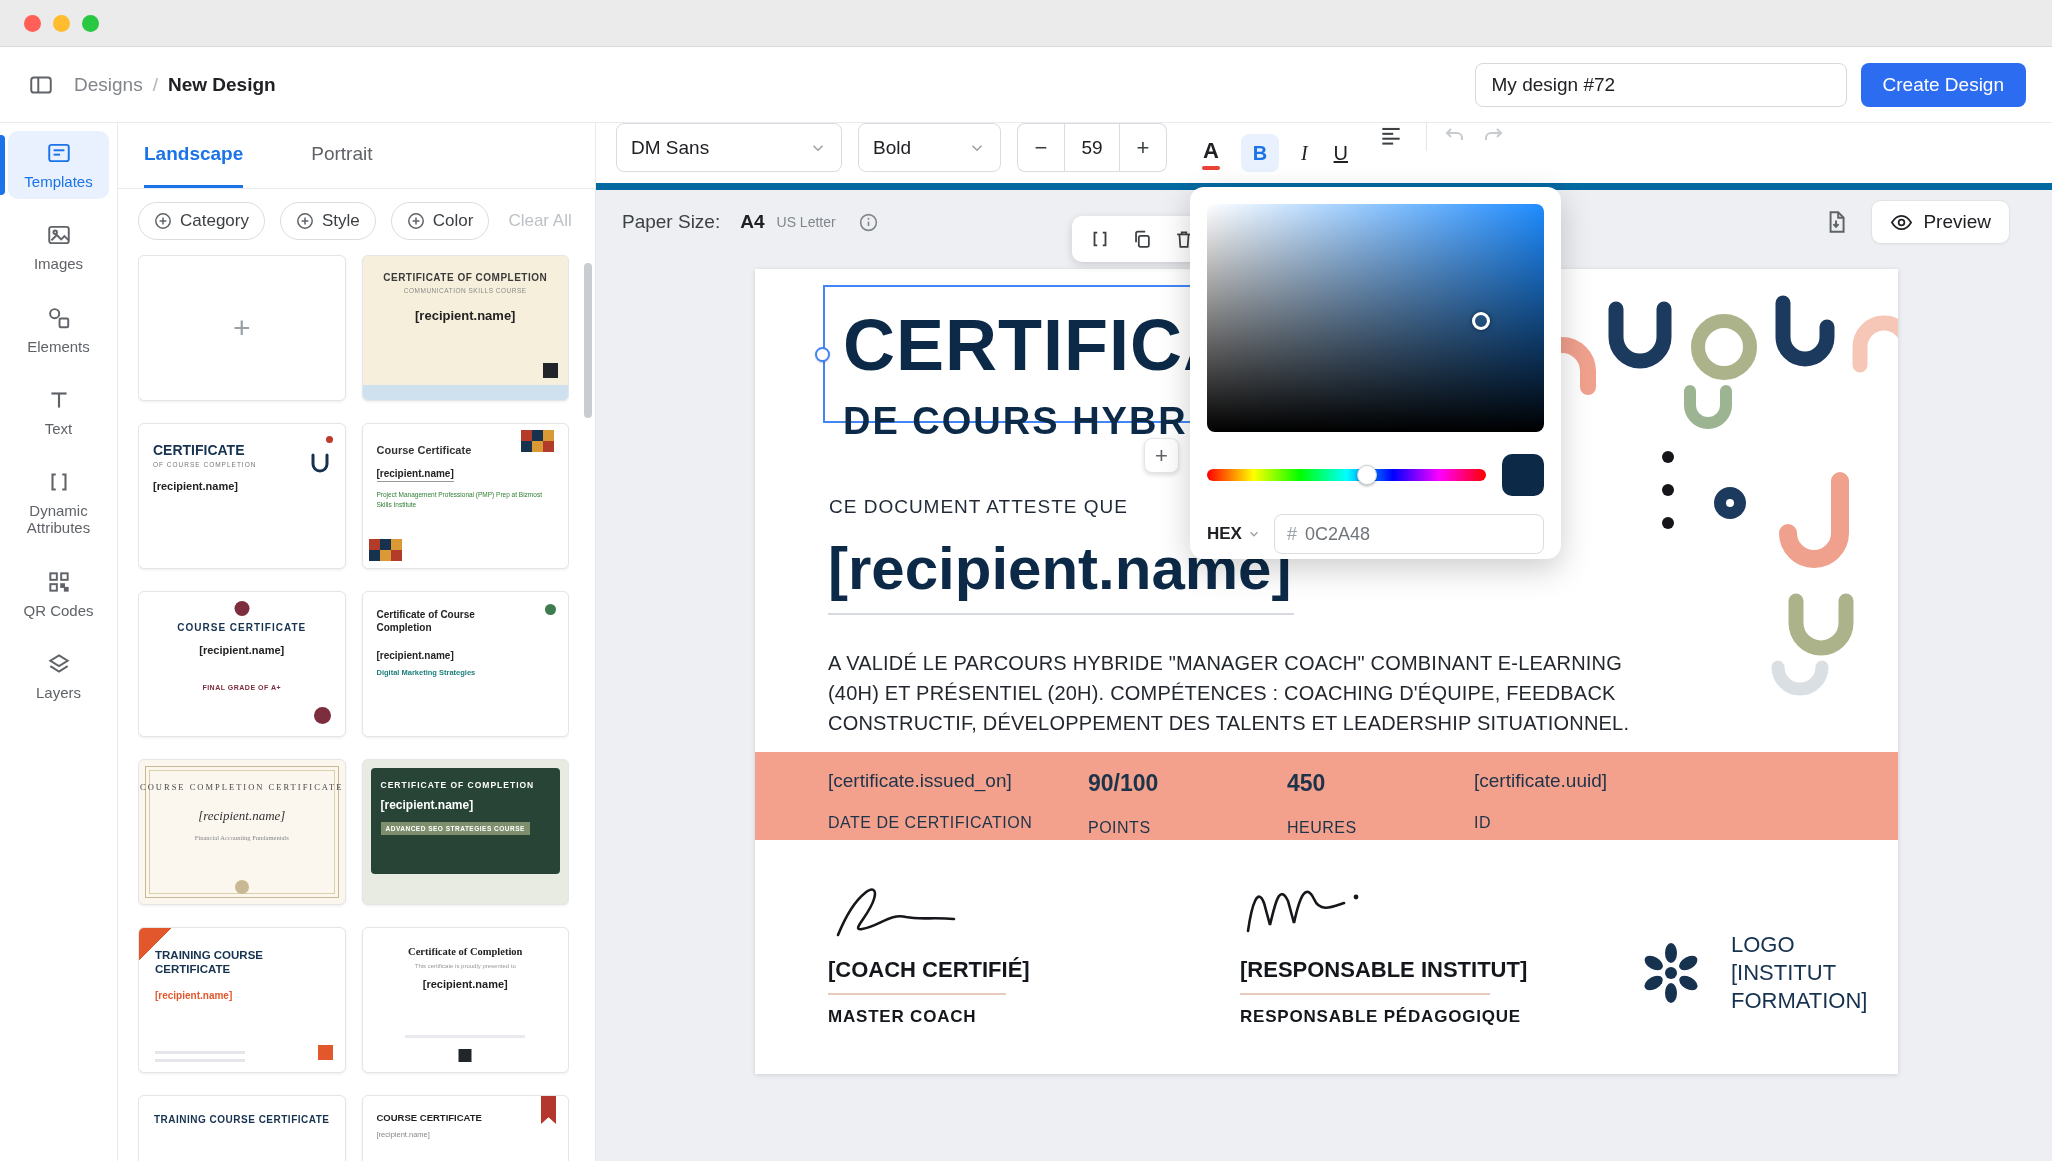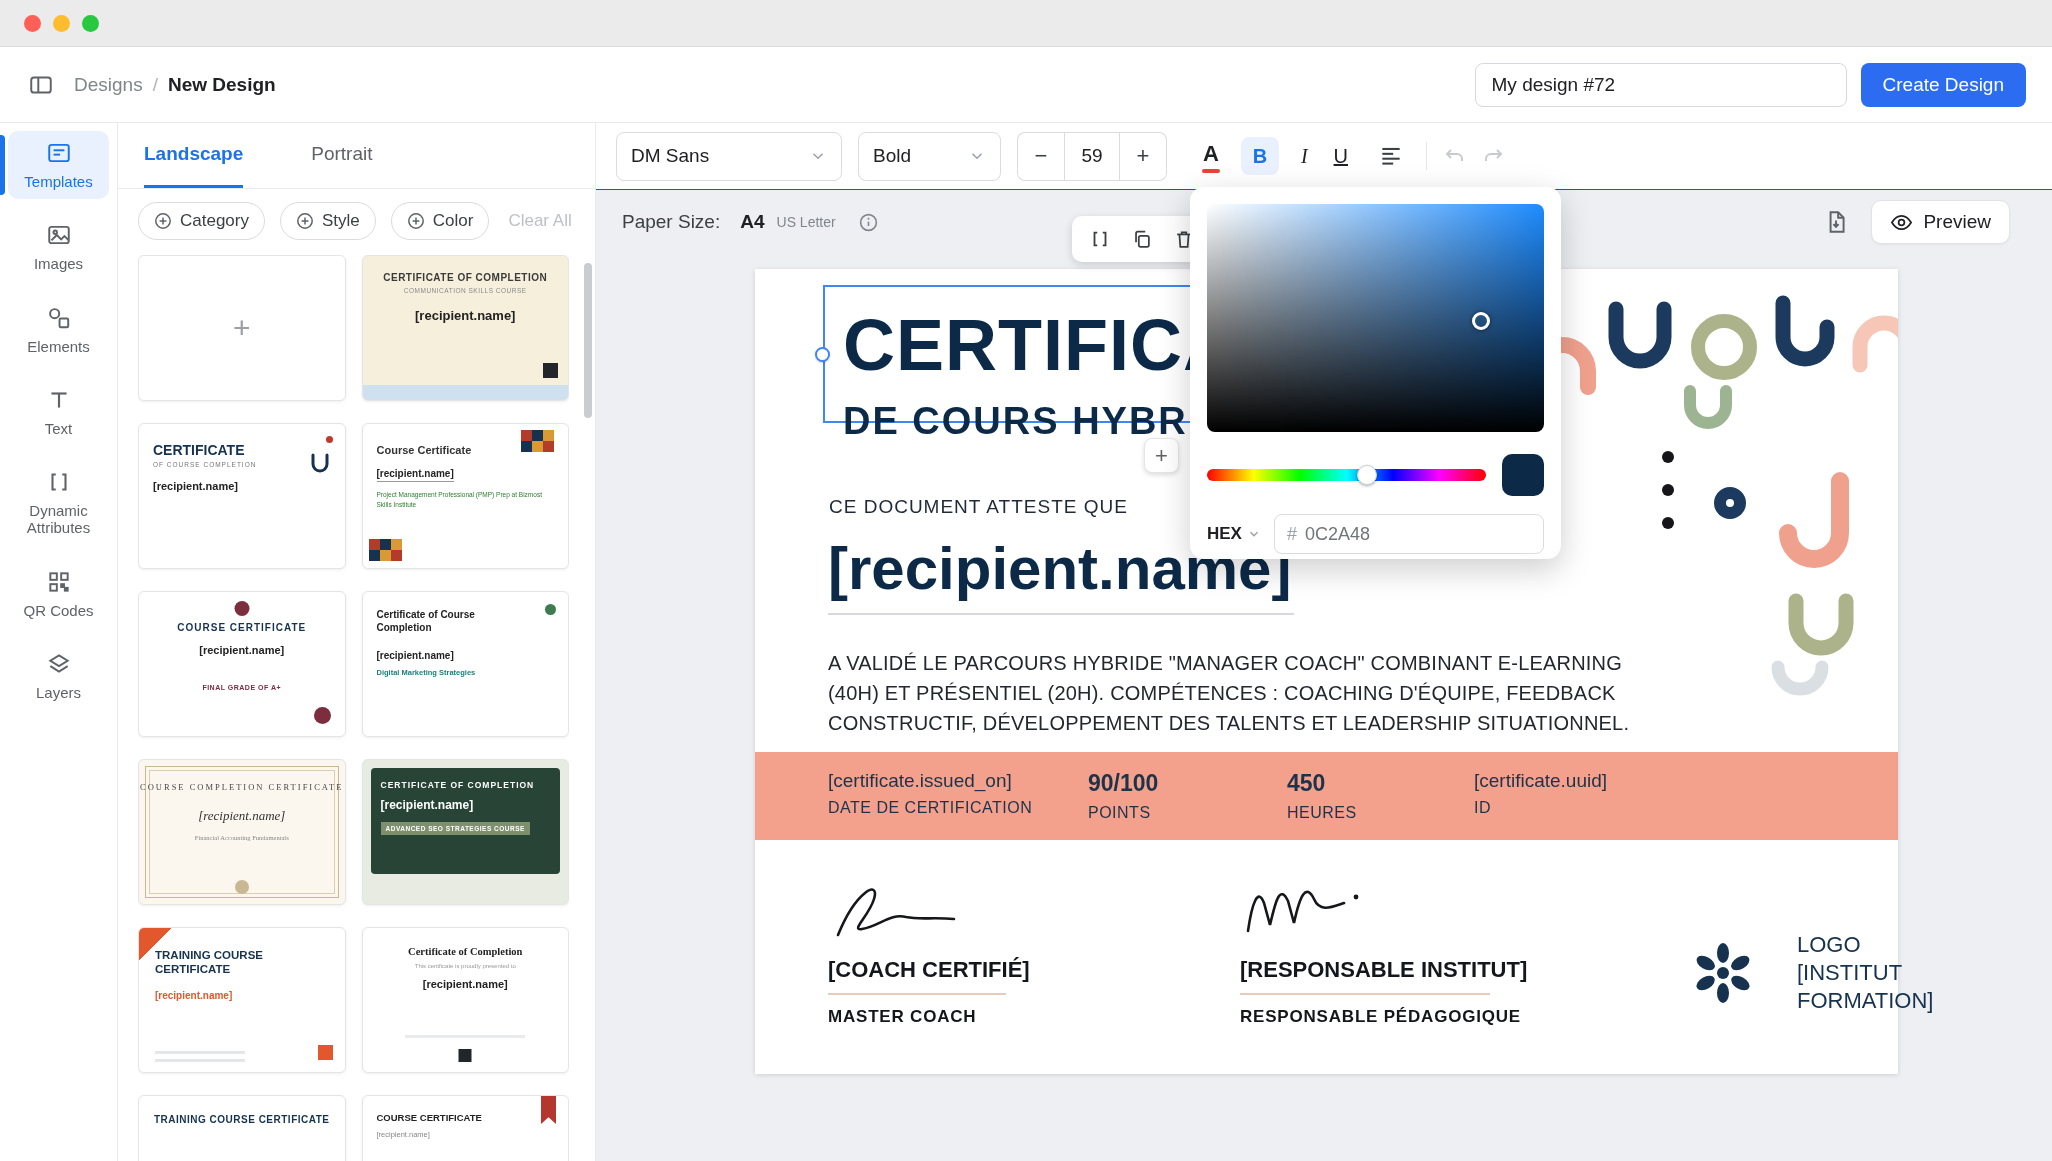--- a/index.html
+++ b/index.html
@@ -105,21 +105,21 @@
   .v10 .ln { position:absolute; left:50%; transform:translateX(-50%); bottom:34px; width:120px; height:3px; background:#E8EAED; }
   
   .v11 .t { top:18px; font-size:10px; font-weight:800; color:#16324F; letter-spacing:.5px; }
   
   .v12 .t { left:14px; right:auto; text-align:left; top:16px; font-size:9.5px; font-weight:700; color:#222; }
   .v12 .r { left:14px; right:auto; text-align:left; top:34px; font-size:7.5px; color:#888; }
   .v12 .ribbon { position:absolute; right:12px; top:0; width:15px; height:28px; background:#B3372F; clip-path:polygon(0 0,100% 0,100% 100%,50% 76%,0 100%); }
 
   
   .main { position:absolute; left:596px; top:123px; right:0; bottom:0; background:#EDEFF3; }
-  .toolbar { position:absolute; left:0; top:0; right:0; height:67px; background:#fff; border-bottom:1px solid #0369a1; display:flex; align-items:center; padding-left:20px; }
+  .toolbar { position:absolute; left:0; top:0; right:0; height:67px; background:#fff; border-bottom:7px solid #0369a1; display:flex; padding-left:20px; }
   .sel { height:49px; border:1px solid #DADCE0; border-radius:8px; display:flex; align-items:center; justify-content:space-between; padding:0 14px; font-size:19px; color:#202124; cursor:pointer; background:#fff; }
   .sel .chev { color:#9AA0A6; }
   .sel.font { width:226px; } .sel.weight { width:143px; margin-left:16px; }
   .stepper { display:flex; height:49px; margin-left:16px; }
   .step-btn { width:47px; border:1px solid #DADCE0; background:#fff; display:flex; align-items:center; justify-content:center; font-size:22px; color:#3C4043; cursor:pointer; }
   .step-btn.minus { border-radius:8px 0 0 8px; border-right:none; }
   .step-btn.plus { border-radius:0 8px 8px 0; border-left:none; }
   .step-val { width:56px; border:1px solid #DADCE0; display:flex; align-items:center; justify-content:center; font-size:19px; color:#202124; }
   .fmt { display:flex; align-items:center; gap:16px; margin-left:30px; }
   .fmt-a { position:relative; font-size:22px; font-weight:700; color:#202124; padding:2px 6px 6px; cursor:pointer; }
@@ -147,29 +147,29 @@
   .cert-title { position:absolute; left:88px; top:36px; font-size:72px; line-height:80px; font-weight:800; letter-spacing:1px; color:#0C2A48; white-space:nowrap; }
   .cert-sub { position:absolute; left:88px; top:131px; font-size:38px; font-weight:700; letter-spacing:2px; color:#0C2A48; white-space:nowrap; }
   .cert-attest { position:absolute; left:74px; top:227px; font-size:19px; font-weight:500; letter-spacing:1px; color:#1F2937; }
   .cert-recipient { position:absolute; left:73px; top:265px; font-size:60px; font-weight:800; color:#0C2A48; white-space:nowrap; }
   .cert-rule { position:absolute; left:73px; top:344px; width:466px; height:2px; background:#D6D9DD; }
   .cert-body { position:absolute; left:73px; top:379px; width:832px; font-size:20px; line-height:30px; color:#23272E; letter-spacing:.2px; }
   .band { position:absolute; left:0; top:483px; width:1143px; height:88px; background:#F3A18D; }
   .band-col { position:absolute; top:18px; color:#1D3349; }
   .band-col .bv { font-size:19px; }
   .band-col.big .bv { font-size:23px; font-weight:600; }
-  .band-col .bl { font-size:16px; font-weight:500; letter-spacing:.5px; margin-top:7px; }
+  .band-col .bl { font-size:16px; font-weight:500; letter-spacing:.5px; margin-top:22px; }
   .bc1{left:73px;} .bc2{left:333px;} .bc3{left:532px;} .bc4{left:719px;}
   .sig { position:absolute; top:604px; }
   .sig1 { left:73px; } .sig2 { left:485px; }
   .sig-name { font-size:22px; font-weight:700; color:#13161B; margin-top:4px; }
   .sig-rule { height:2px; background:#E7CBBC; margin-top:10px; }
   .sig1 .sig-rule { width:178px; } .sig2 .sig-rule { width:250px; }
   .sig-role { font-size:17px; font-weight:600; letter-spacing:.8px; color:#13161B; margin-top:12px; }
-  .logo-block { position:absolute; left:926px; top:662px; display:flex; align-items:center; gap:32px; }
+  .logo-block { position:absolute; left:874px; top:662px; display:flex; align-items:center; gap:18px; }
   .logo-text { font-size:22px; line-height:28px; color:#16324F; font-weight:500; }
 
   
   .sel-box { position:absolute; left:68px; top:16px; width:585px; height:138px; border:2px solid #4285F4; }
   .sel-handle { position:absolute; left:60px; top:78px; width:15px; height:15px; border-radius:50%; background:#fff; border:2px solid #4285F4; box-shadow:0 1px 2px rgba(0,0,0,.2); }
   .add-handle { position:absolute; left:389px; top:169px; width:35px; height:35px; border-radius:8px; background:#fff; border:1px solid #E3E5E8; box-shadow:0 2px 5px rgba(0,0,0,.14); display:flex; align-items:center; justify-content:center; font-size:22px; color:#5F6368; cursor:pointer; }
 
   
   .mini-tb { position:absolute; left:476px; top:93px; height:46px; background:#fff; border-radius:10px; box-shadow:0 3px 10px rgba(0,0,0,.15); display:flex; align-items:center; gap:6px; padding:0 10px; z-index:40; }
   .mini-ic { width:36px; height:36px; display:flex; align-items:center; justify-content:center; color:#3C4043; cursor:pointer; border-radius:6px; }

